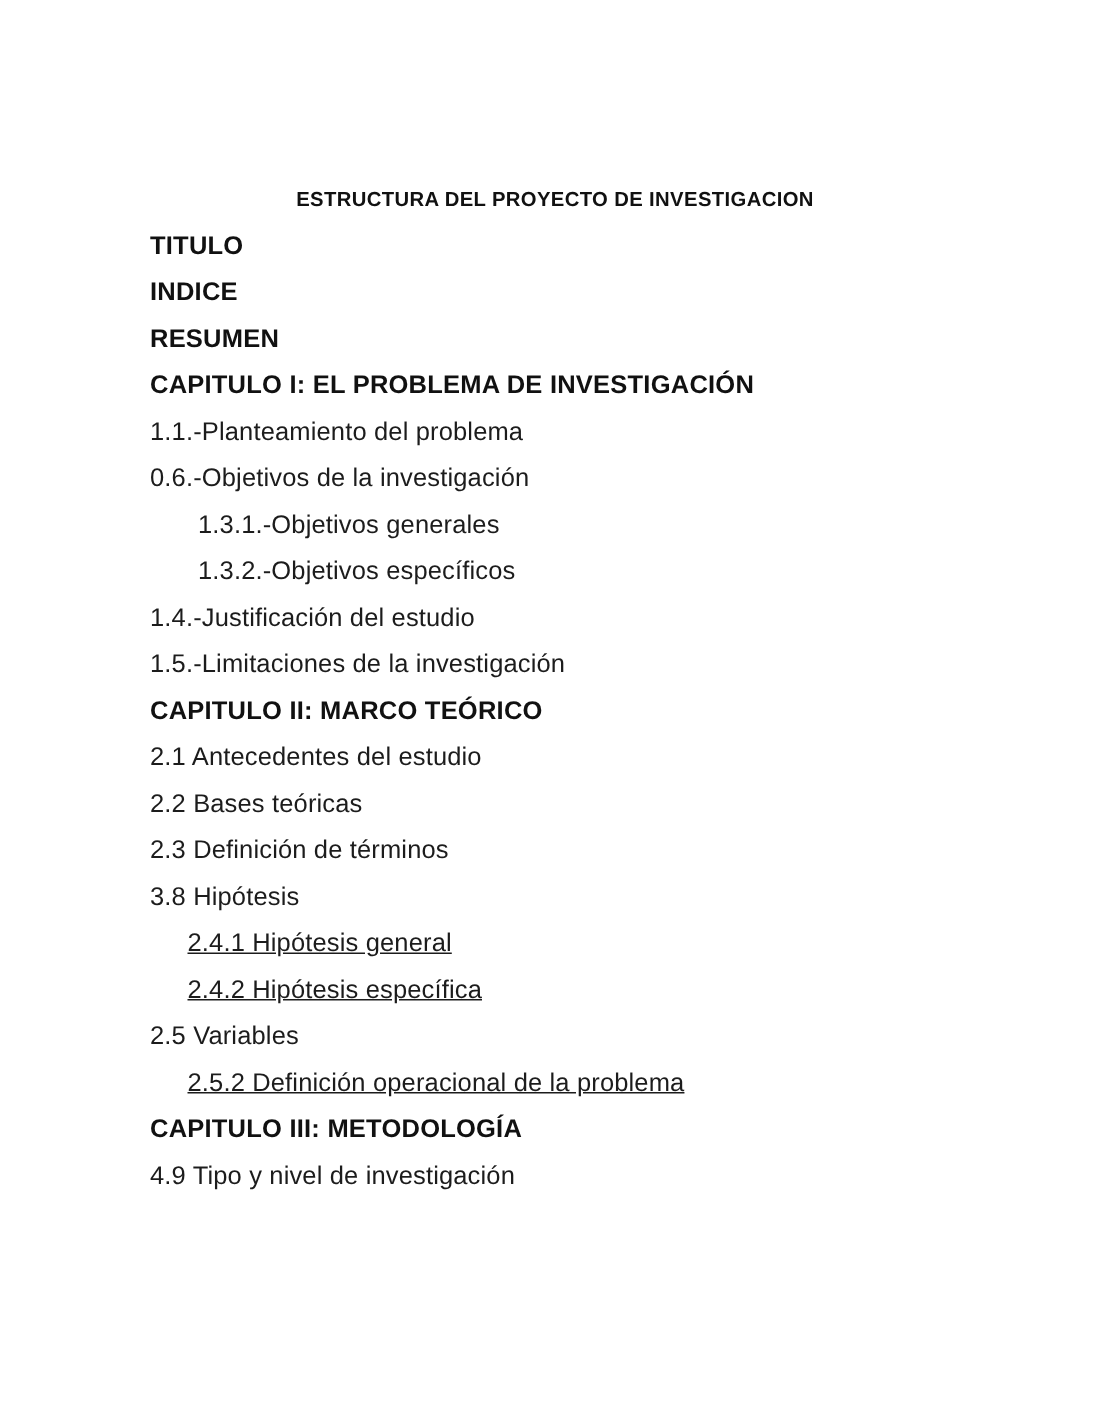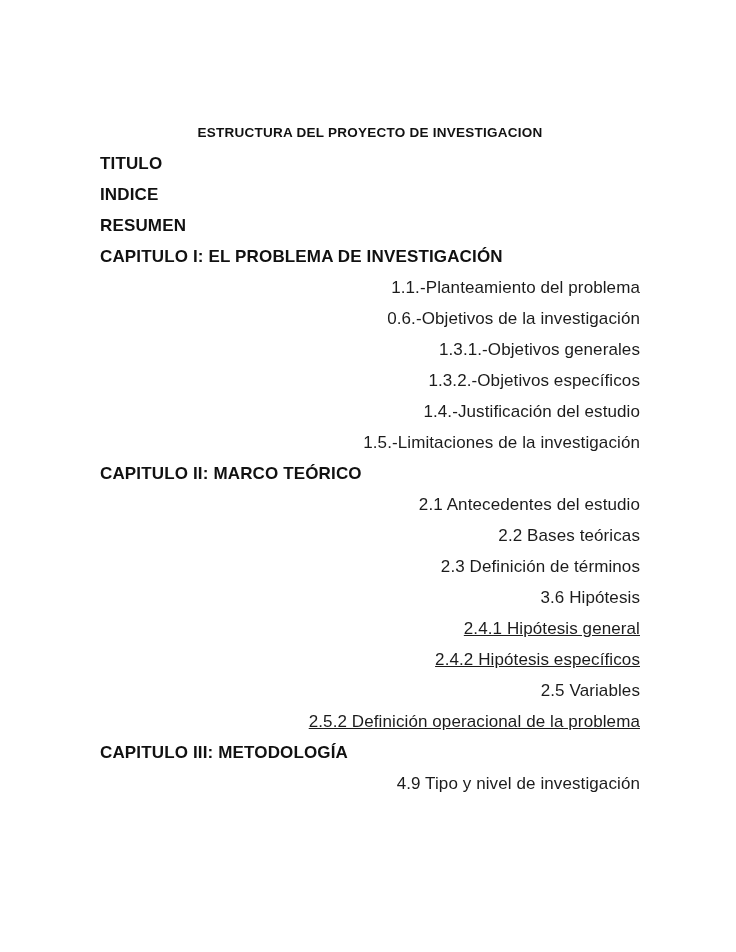--- a/index.html
+++ b/index.html
@@ -49,21 +49,20 @@
     white-space: pre;
   }
   .line.bold {
     font-weight: bold;
     color: #111111;
     letter-spacing: 0.15px;
   }
   .line.regular {
     font-weight: normal;
     letter-spacing: 0.1px;
-    text-align: right;
   }
   .indent-1 {
     padding-left: 32px;
   }
   .indent-2 {
     padding-left: 25px;
     text-decoration: underline;
   }
 </style>
 </head>
@@ -80,22 +79,22 @@
         <p class="line regular">1.1.-Planteamiento del problema</p>
         <p class="line regular">0.6.-Objetivos de la investigación</p>
         <p class="line regular indent-1">1.3.1.-Objetivos generales</p>
         <p class="line regular indent-1">1.3.2.-Objetivos específicos</p>
         <p class="line regular">1.4.-Justificación del estudio</p>
         <p class="line regular">1.5.-Limitaciones de la investigación</p>
         <p class="line bold">CAPITULO II: MARCO TEÓRICO</p>
         <p class="line regular">2.1 Antecedentes del estudio</p>
         <p class="line regular">2.2 Bases teóricas</p>
         <p class="line regular">2.3 Definición de términos</p>
-        <p class="line regular">3.6 Hipótesis</p>
+        <p class="line regular">3.8 Hipótesis</p>
         <p class="line regular indent-2">2.4.1 Hipótesis general</p>
-        <p class="line regular indent-2">2.4.2 Hipótesis específicos</p>
+        <p class="line regular indent-2">2.4.2 Hipótesis específica</p>
         <p class="line regular">2.5 Variables</p>
         <p class="line regular indent-2">2.5.2 Definición operacional de la problema</p>
         <p class="line bold">CAPITULO III: METODOLOGÍA</p>
         <p class="line regular">4.9 Tipo y nivel de investigación</p>
       </div>
   </div>
 </div>
 
 </body></html>

